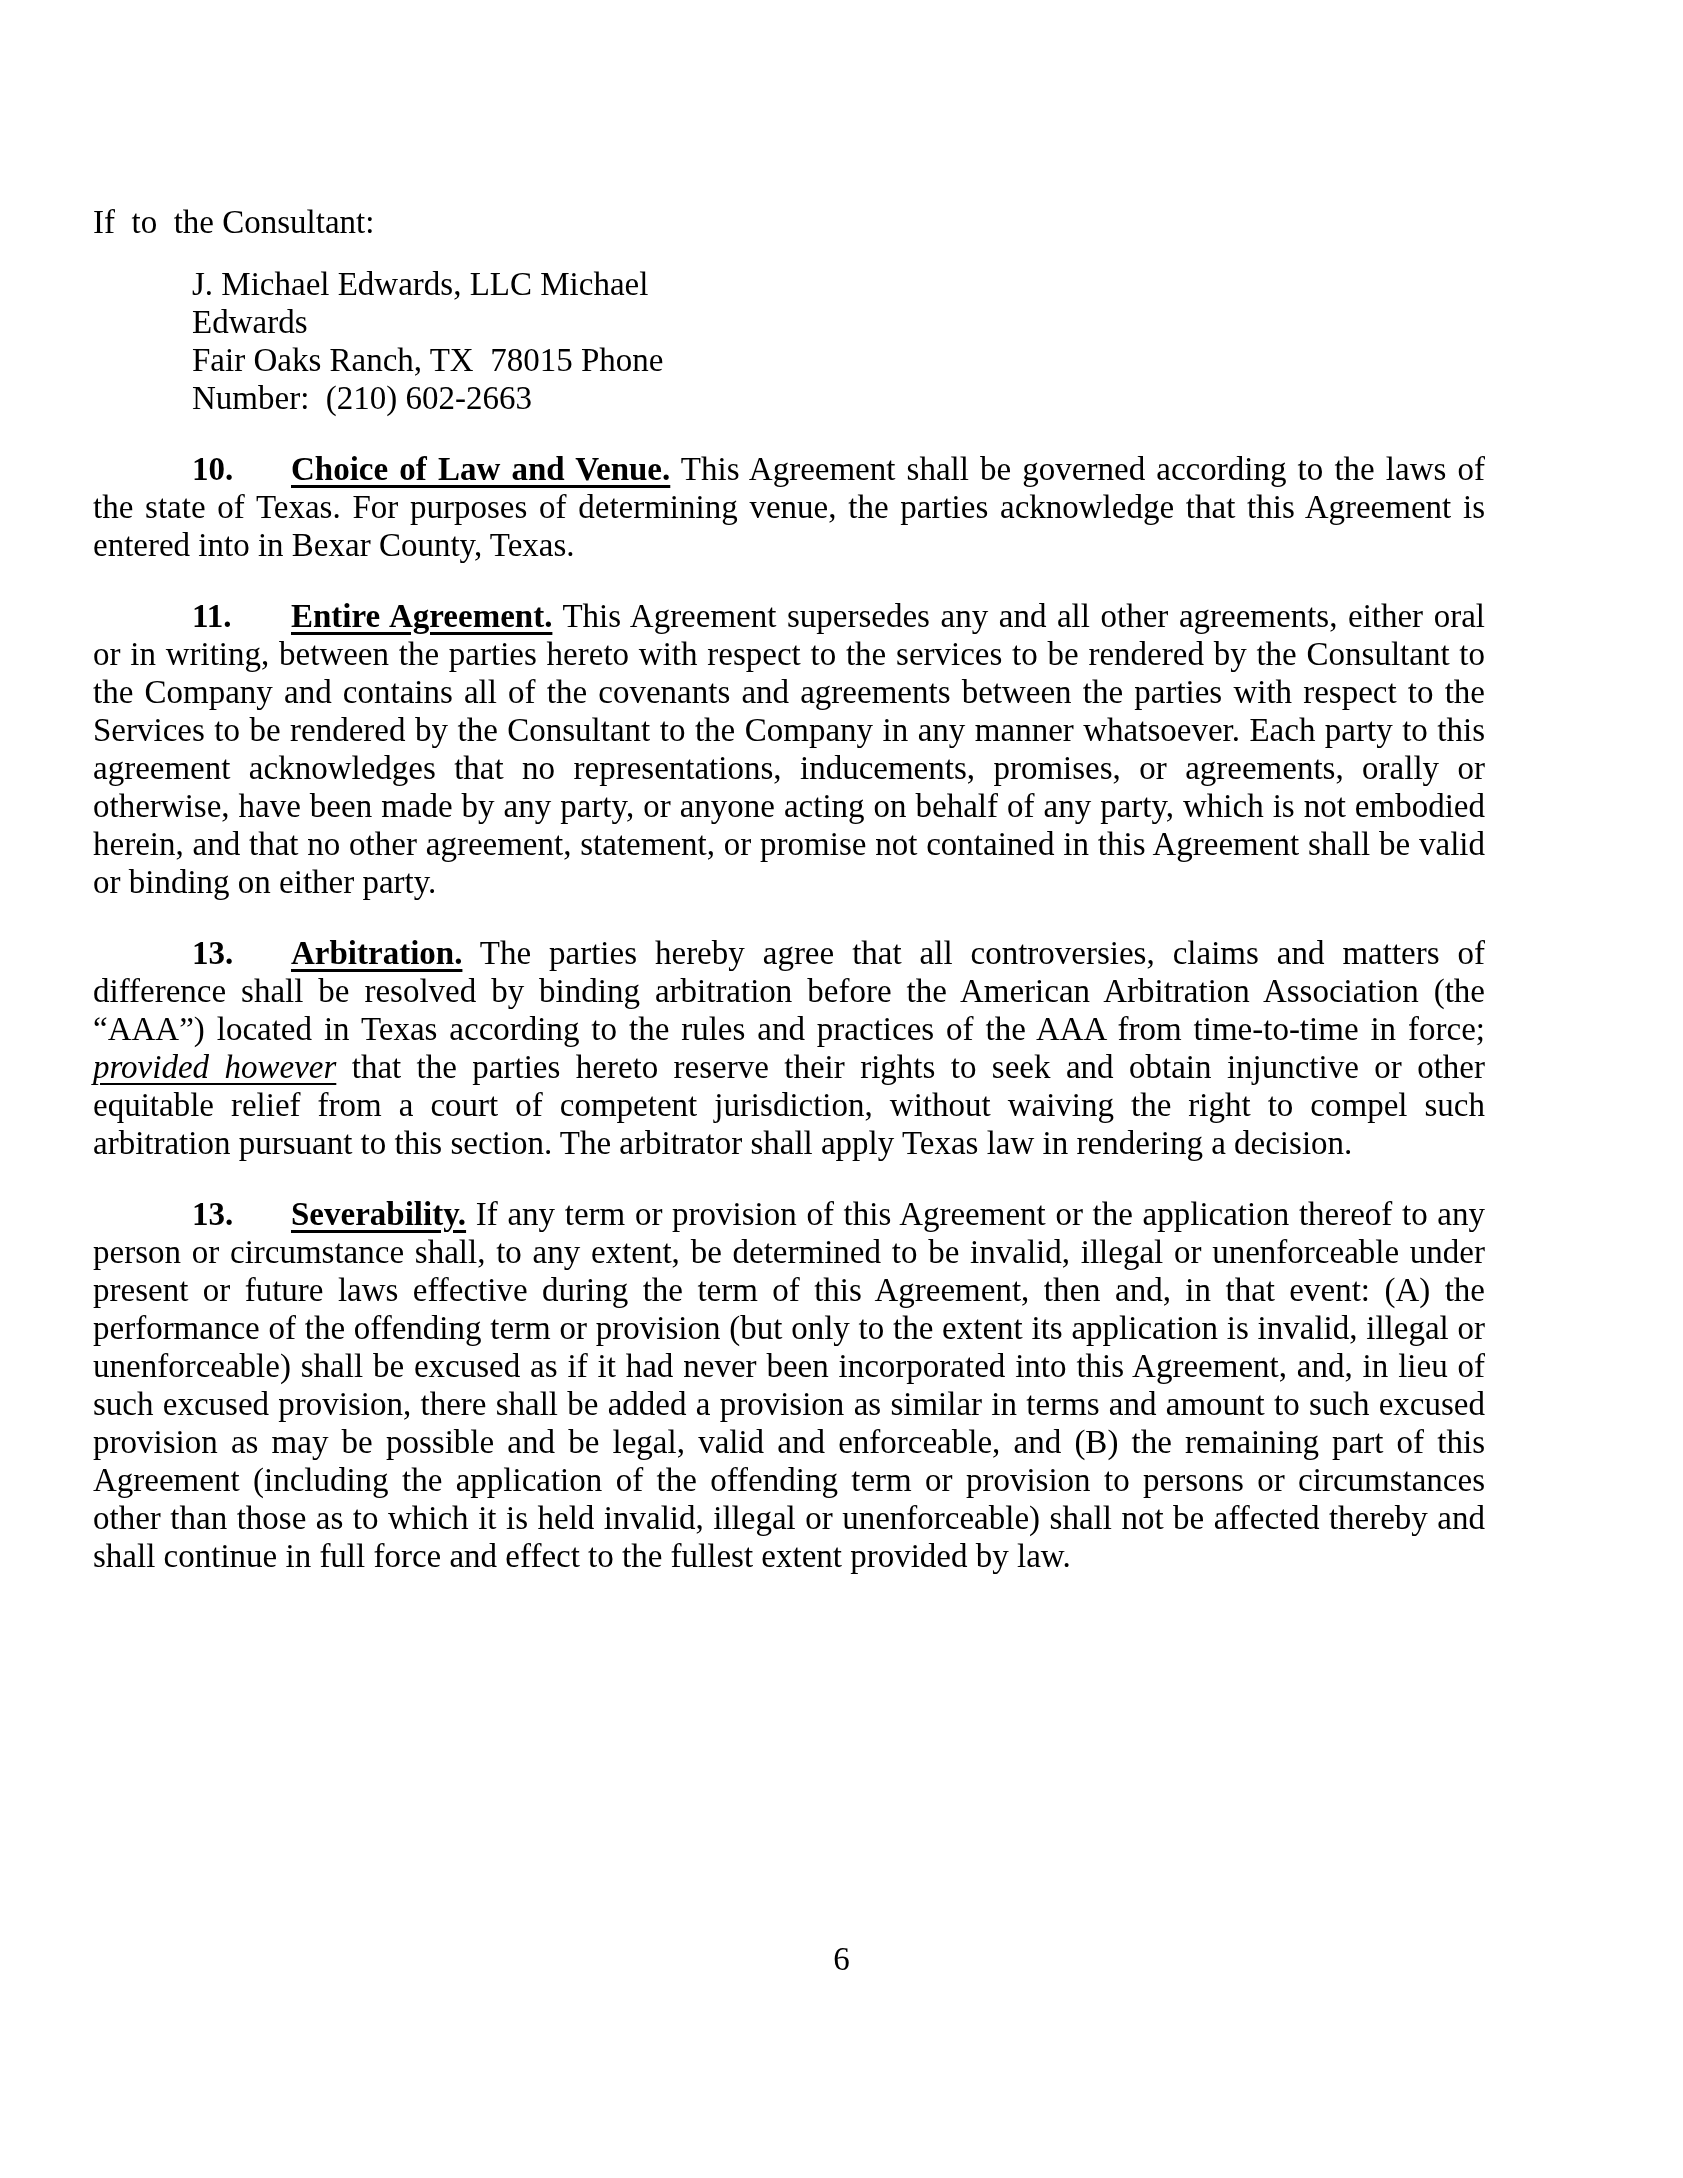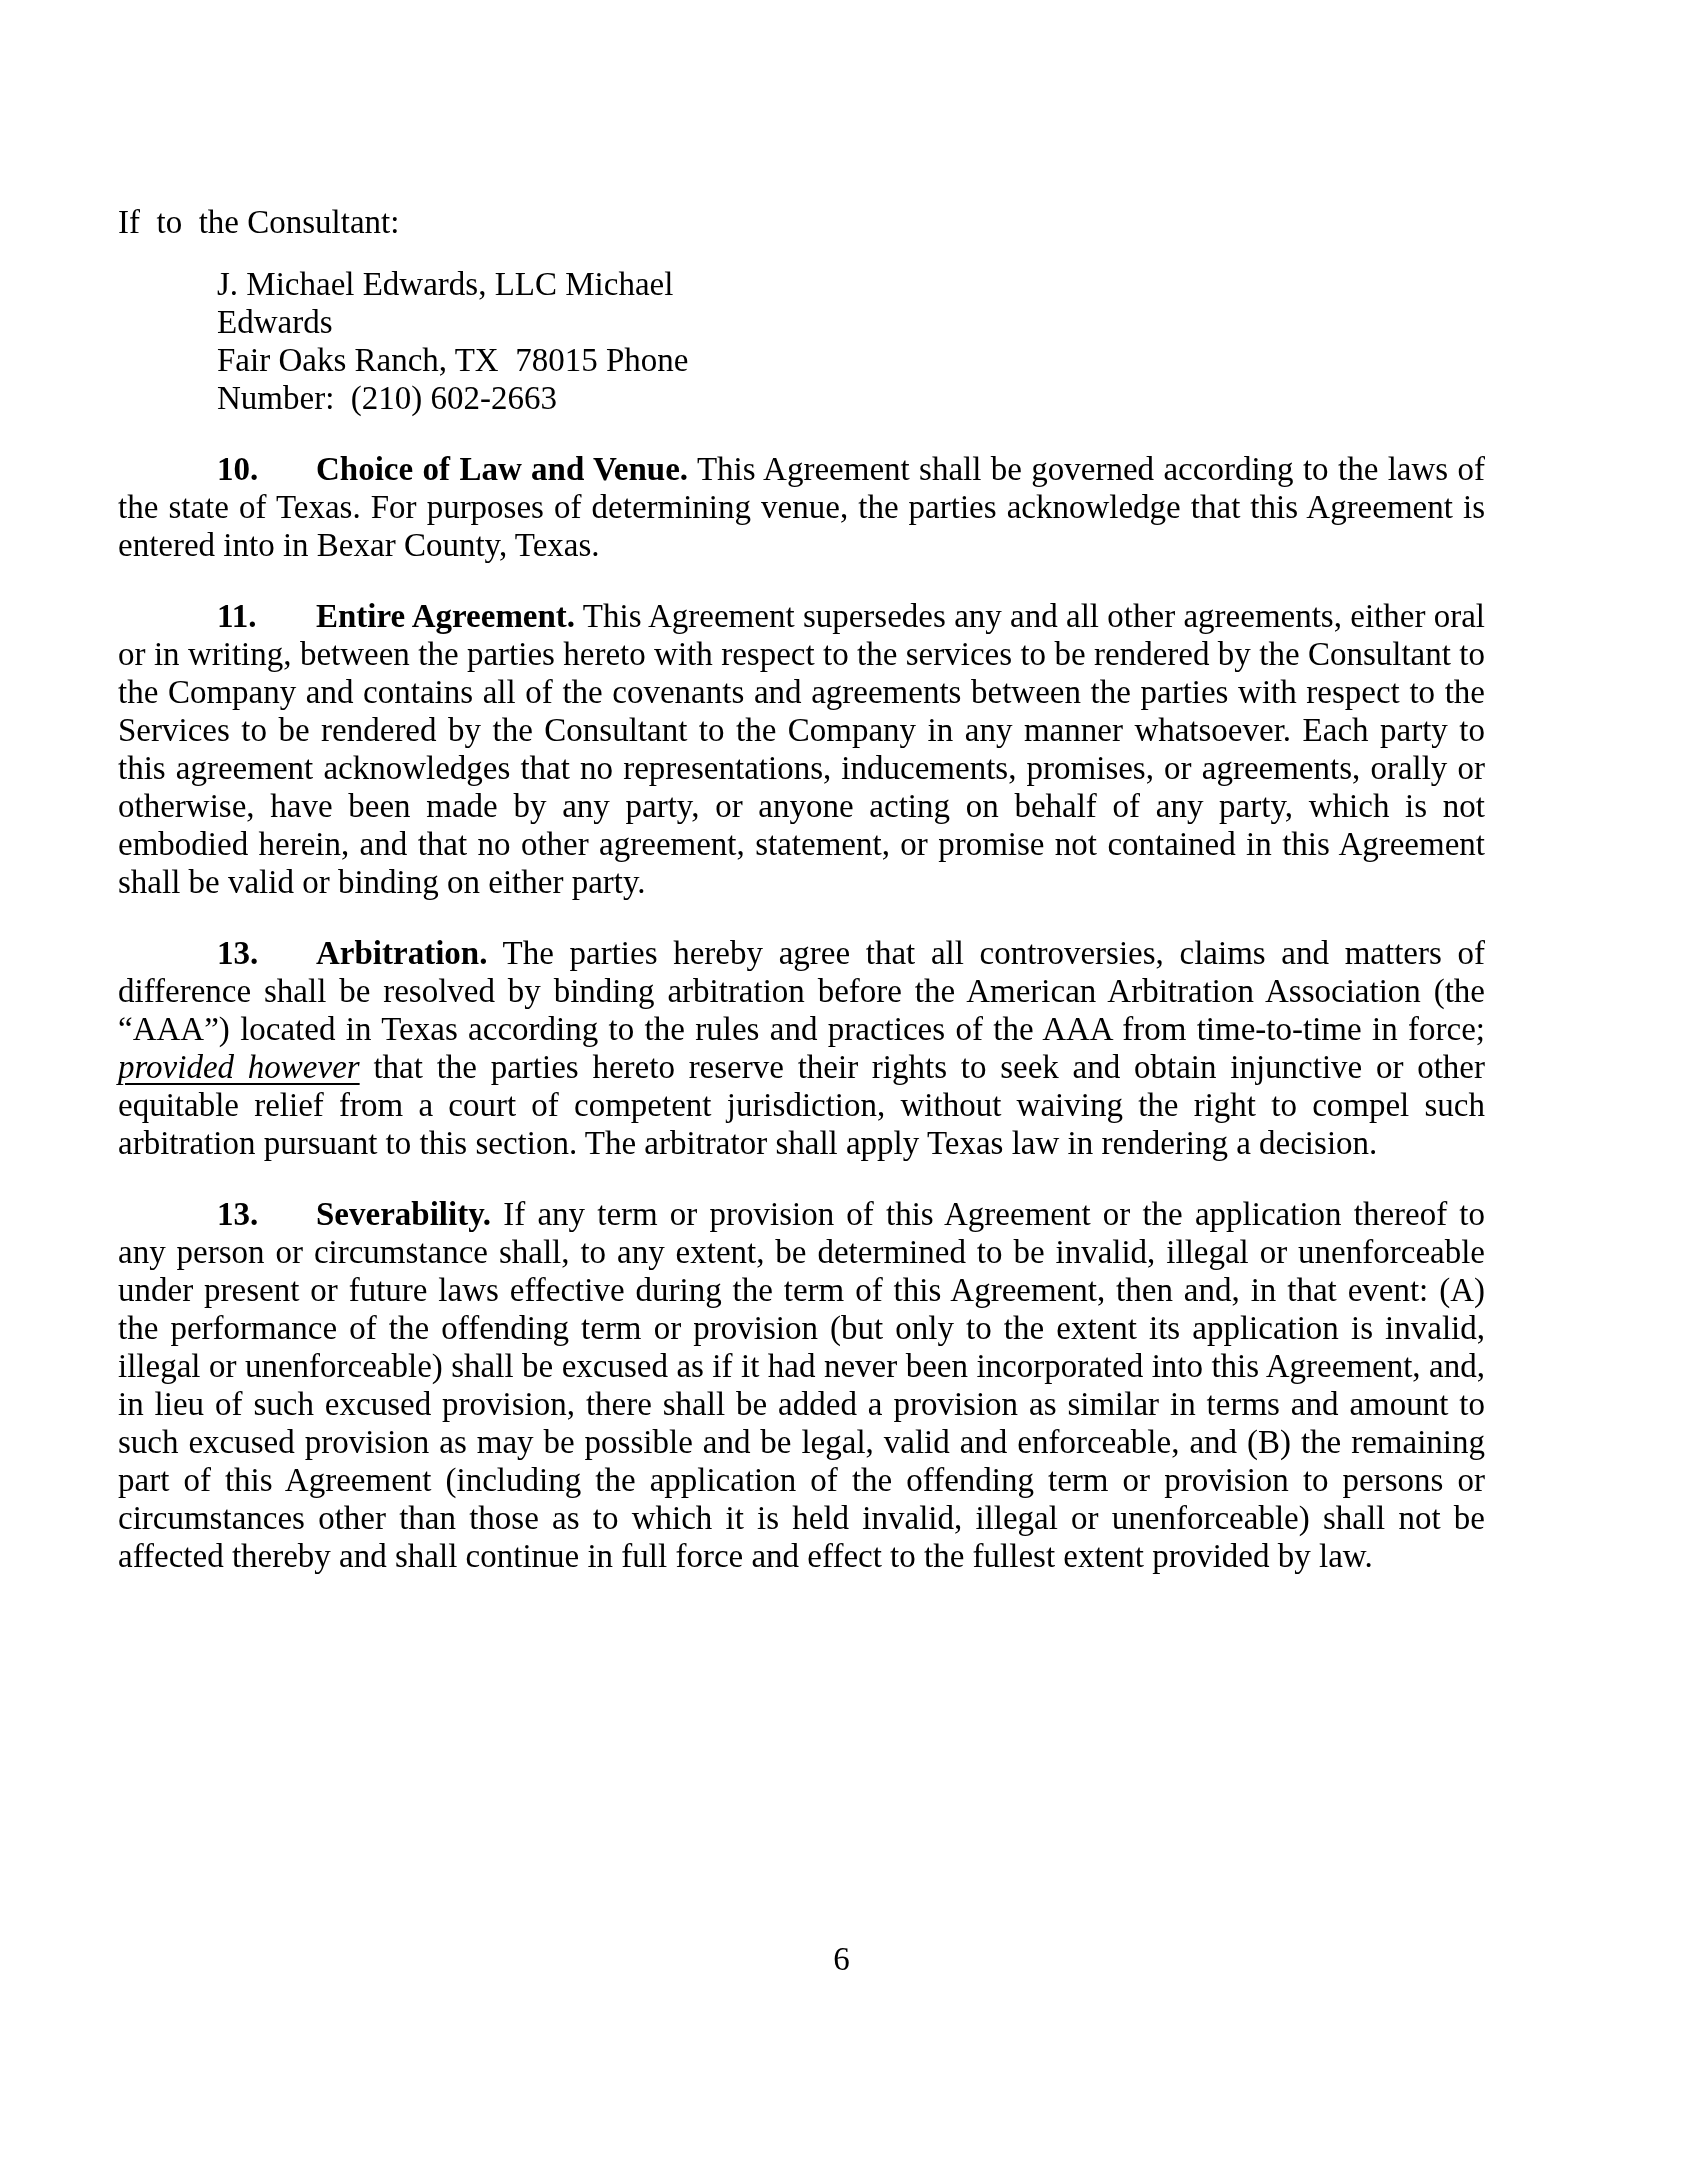--- a/index.html
+++ b/index.html
@@ -10,21 +10,21 @@
   .page {
     position: relative;
     width: 1683px;
     height: 2178px;
     box-sizing: border-box;
     background: #ffffff;
     color: #000000;
     font-family: "Liberation Serif", "DejaVu Serif", serif;
     font-size: 33px;
     line-height: 38px;
-    padding: 203px 198px 0 118px;
+    padding: 203px 198px 0 93px;
     overflow: hidden;
   }
   p { margin: 0; }
   .pre { white-space: pre-wrap; }
   .address-block {
     margin-top: 24px;
     padding-left: 99px;
   }
   .para {
     margin-top: 33px;
@@ -34,20 +34,21 @@
     text-indent: 99px;
   }
   .sec-num {
     display: inline-block;
     width: 99px;
     font-weight: bold;
     text-indent: 0;
   }
   .sec-heading {
     font-weight: bold;
+    text-decoration: underline;
     text-decoration-thickness: 3px;
     text-underline-offset: 5px;
   }
   .em-underline {
     font-style: italic;
     text-decoration: underline;
     text-decoration-thickness: 2px;
     text-underline-offset: 5px;
   }
   .page-number {

